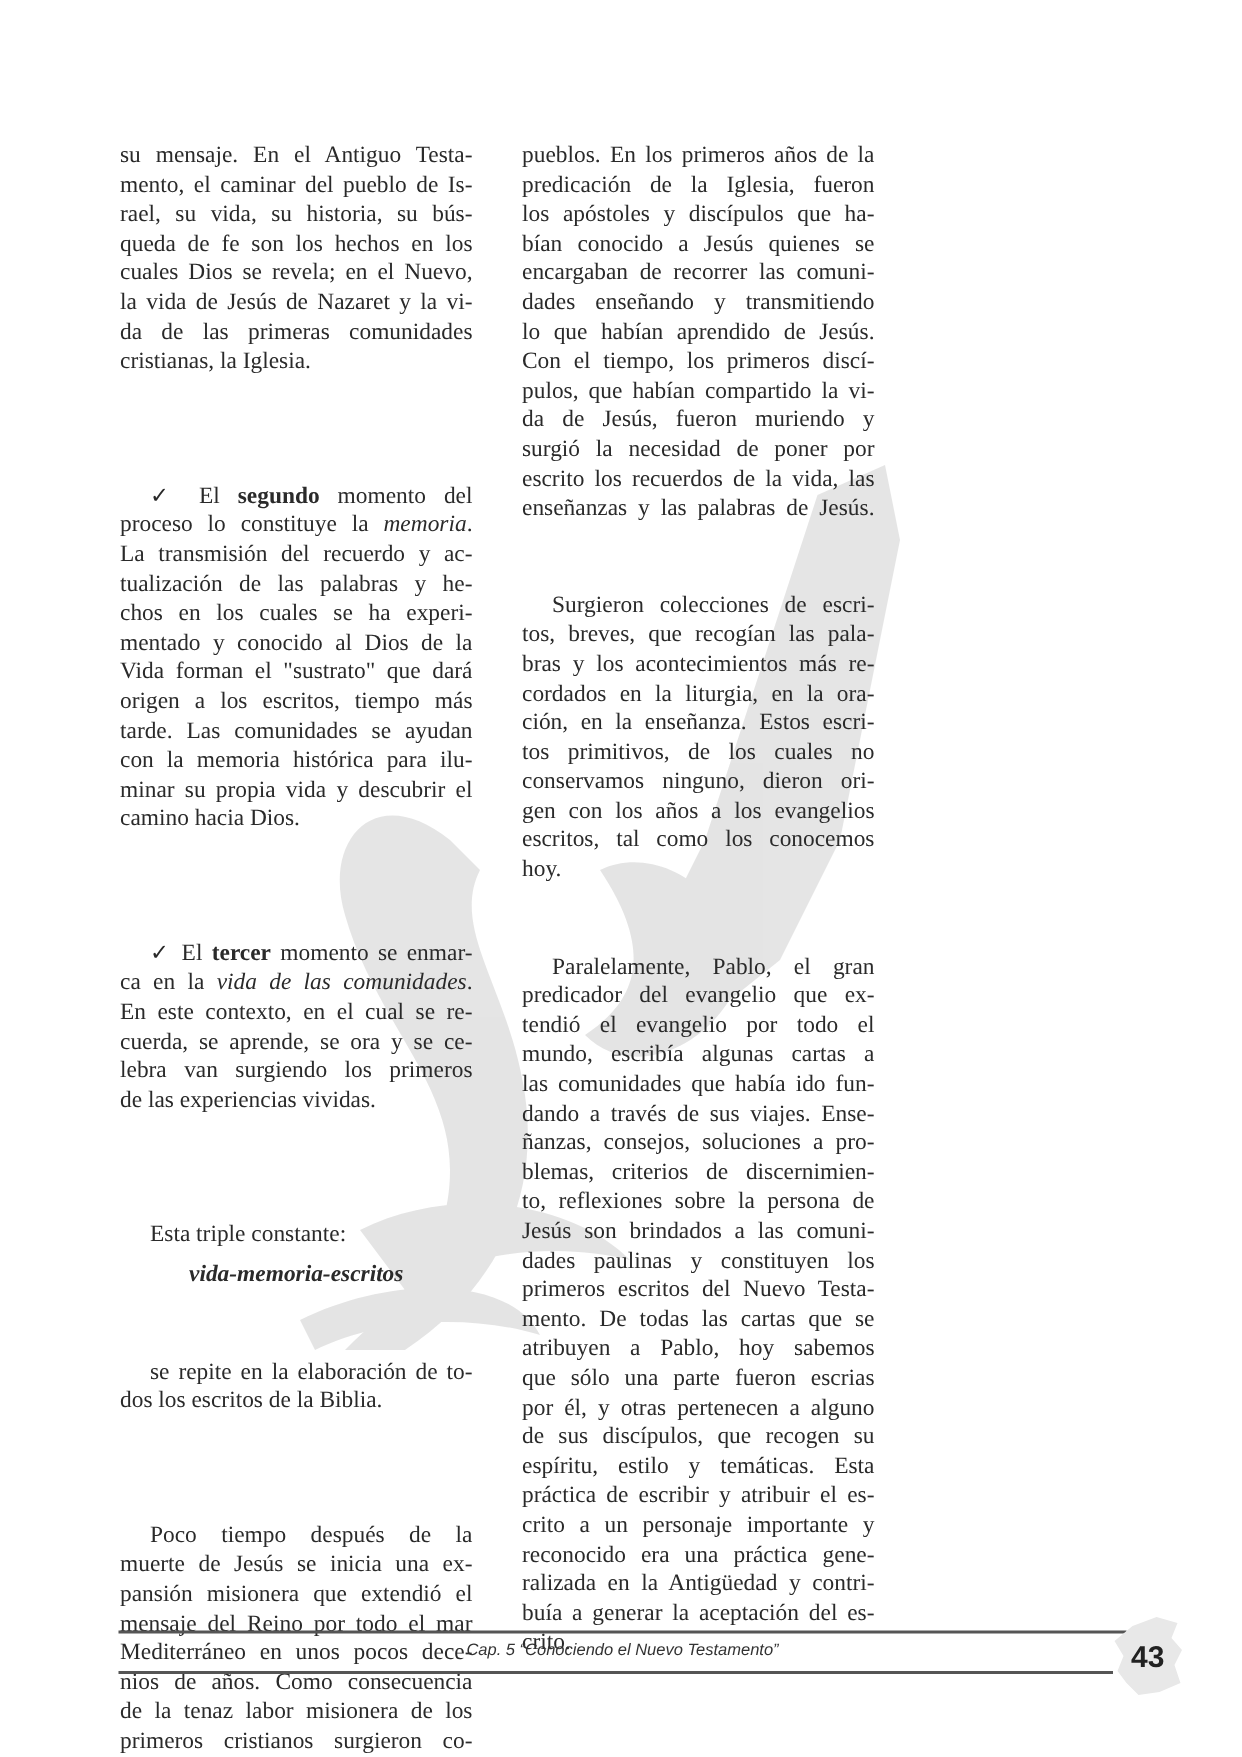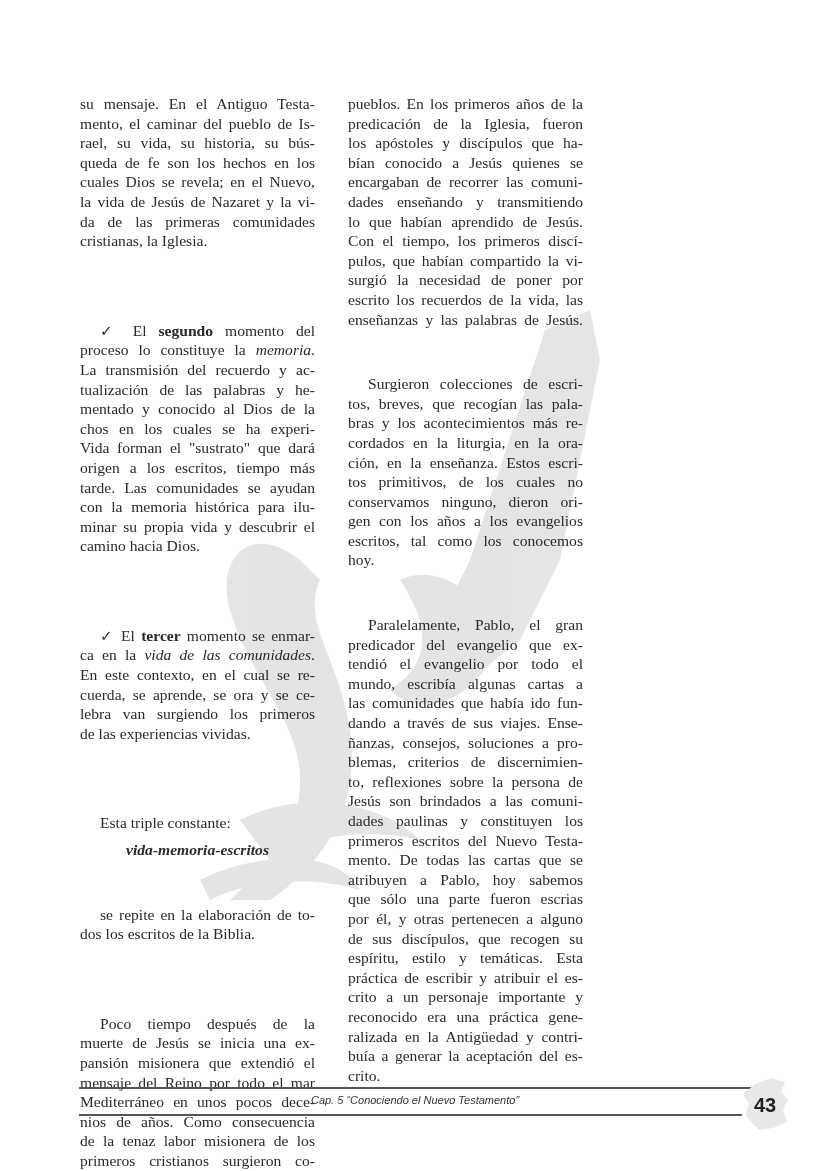--- a/index.html
+++ b/index.html
@@ -72,22 +72,22 @@
     <span class="line">la vida de Jesús de Nazaret y la vi-</span>
     <span class="line">da de las primeras comunidades</span>
     <span class="line last">cristianas, la Iglesia.</span>
   </div>
   <div class="gap-lg"></div>
   <div>
     <span class="line indent"><span class="check">✓</span><span> El </span><b>segundo</b><span> momento del</span></span>
     <span class="line"><span>proceso lo constituye la </span><i>memoria</i><span>.</span></span>
     <span class="line">La transmisión del recuerdo y ac-</span>
     <span class="line">tualización de las palabras y he-</span>
+    <span class="line">chos en los cuales se ha experi-</span>
     <span class="line">mentado y conocido al Dios de la</span>
-    <span class="line">chos en los cuales se ha experi-</span>
     <span class="line">Vida forman el "sustrato" que dará</span>
     <span class="line">origen a los escritos, tiempo más</span>
     <span class="line">tarde. Las comunidades se ayudan</span>
     <span class="line">con la memoria histórica para ilu-</span>
     <span class="line">minar su propia vida y descubrir el</span>
     <span class="line last">camino hacia Dios.</span>
   </div>
   <div class="gap-lg"></div>
   <div>
     <span class="line indent"><span class="check">✓</span><span> El </span><b>tercer</b><span> momento se enmar-</span></span>
@@ -124,20 +124,21 @@
   <div>
     <span class="line">pueblos. En los primeros años de la</span>
     <span class="line">predicación de la Iglesia, fueron</span>
     <span class="line">los apóstoles y discípulos que ha-</span>
     <span class="line">bían conocido a Jesús quienes se</span>
     <span class="line">encargaban de recorrer las comuni-</span>
     <span class="line">dades enseñando y transmitiendo</span>
     <span class="line">lo que habían aprendido de Jesús.</span>
     <span class="line">Con el tiempo, los primeros discí-</span>
     <span class="line">pulos, que habían compartido la vi-</span>
+    <span class="line">da de Jesús, fueron muriendo y</span>
     <span class="line">surgió la necesidad de poner por</span>
     <span class="line">escrito los recuerdos de la vida, las</span>
     <span class="line">enseñanzas y las palabras de Jesús.</span>
   </div>
   <div class="gap-sm"></div>
   <div>
     <span class="line indent">Surgieron colecciones de escri-</span>
     <span class="line">tos, breves, que recogían las pala-</span>
     <span class="line">bras y los acontecimientos más re-</span>
     <span class="line">cordados en la liturgia, en la ora-</span>

